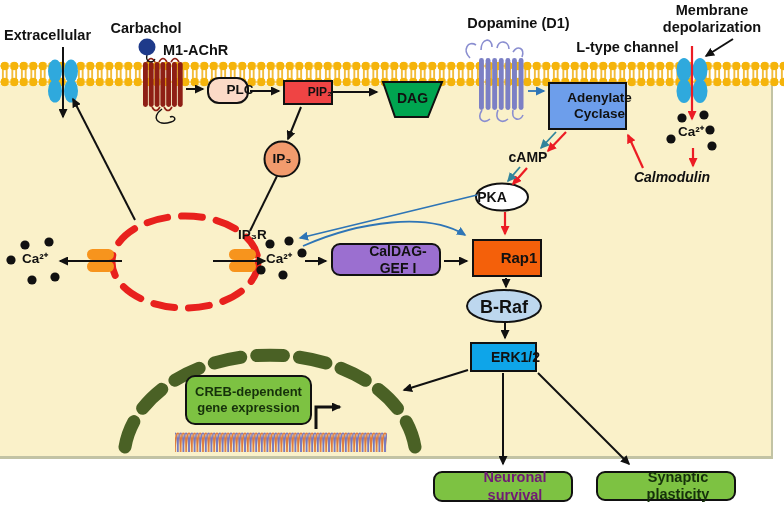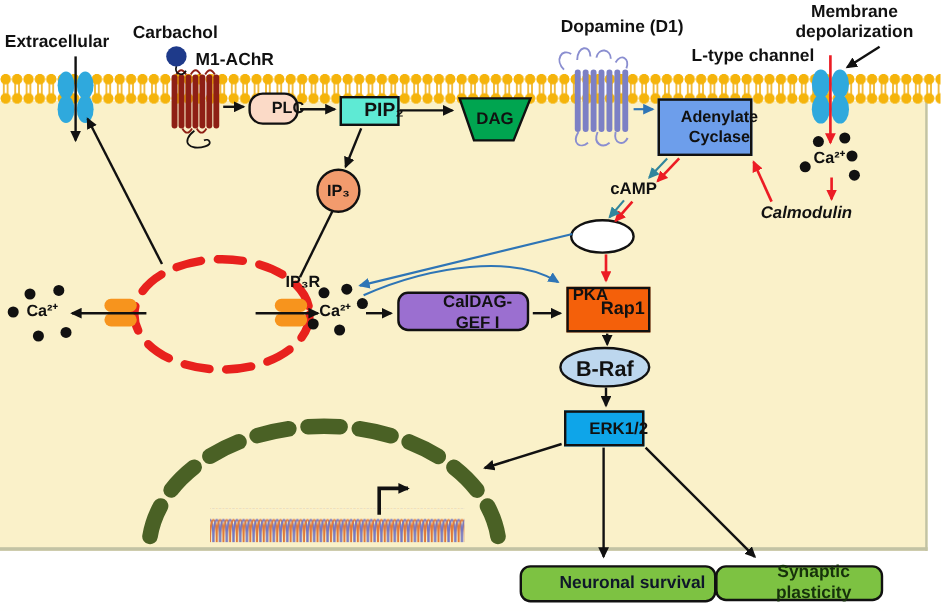--- a/index.html
+++ b/index.html
@@ -191,33 +191,34 @@
   </svg>
 
   <div class="lbl z4" style="left:4px;top:27px;font-size:14.5px;">Extracellular</div>
   <div class="lbl ctr z4" style="left:104px;top:20px;width:84px;font-size:14.5px;">Carbachol</div>
   <div class="lbl z4" style="left:163px;top:42px;font-size:14.5px;">M1-AChR</div>
   <div class="lbl ctr z4" style="left:456px;top:15px;width:125px;font-size:14.5px;">Dopamine (D1)</div>
   <div class="lbl ctr z4" style="left:646px;top:2px;width:132px;font-size:14.5px;">Membrane depolarization</div>
   <div class="lbl ctr z4" style="left:570px;top:39px;width:115px;font-size:14.5px;">L-type channel</div>
 
   <div class="bx z4" style="left:207px;top:77px;width:42px;height:27px;background:#FBDAC7;border-radius:12px;font-size:13.5px;">PLC</div>
-  <div class="bx z4" style="left:283px;top:80px;width:50px;height:25px;background:#5eead4;font-size:16px;">PIP₂</div>
+  <div class="bx z4" style="left:283px;top:80px;width:50px;height:25px;background:#ef4444;font-size:12px;">PIP₂</div>
   <div class="lbl ctr z4" style="left:383px;top:90px;width:59px;font-size:14px;">DAG</div>
   <div class="lbl ctr z4" style="left:262px;top:151px;width:40px;font-size:13.5px;">IP₃</div>
   <div class="lbl z4" style="left:238px;top:227px;font-size:13.5px;">IP₃R</div>
   <div class="lbl z4" style="left:22px;top:251px;font-size:13.5px;">Ca²⁺</div>
   <div class="lbl z4" style="left:266px;top:251px;font-size:13.5px;">Ca²⁺</div>
   <div class="lbl z4" style="left:678px;top:124px;font-size:13.5px;">Ca²⁺</div>
 
   <div class="bx z4" style="left:331px;top:243px;width:110px;height:33px;background:#9B6FD0;border-radius:9px;font-size:14px;">CalDAG-GEF I</div>
   <div class="bx z4" style="left:472px;top:239px;width:70px;height:38px;background:#F4600A;font-size:15px;">Rap1</div>
-  <div class="lbl ctr z4" style="left:476px;top:189px;width:32px;font-size:14px;margin-top:48px;">PKA</div>
+  <div class="lbl ctr z4" style="left:476px;top:189px;width:32px;font-size:14px;">PKA</div>
   <div class="lbl ctr z4" style="left:500px;top:149px;width:56px;font-size:14px;">cAMP</div>
   <div class="bx z4" style="left:548px;top:82px;width:79px;height:48px;background:#6D9EEB;font-size:13.5px;">Adenylate Cyclase</div>
   <div class="lbl ctr z4" style="left:622px;top:169px;width:100px;font-size:14px;font-style:italic;">Calmodulin</div>
   <div class="lbl ctr z4" style="left:474px;top:297px;width:60px;font-size:18px;">B-Raf</div>
   <div class="bx z4" style="left:470px;top:342px;width:67px;height:30px;background:#0ea5e9;font-size:14px;">ERK1/2</div>
 
-  <div class="bx z4" style="left:433px;top:471px;width:164px;height:31px;background:#7DC242;border-radius:9px;font-size:14.5px;color:#0f172a;">Neuronal survival</div>
+  <div class="bx z4" style="left:185px;top:375px;width:127px;height:50px;background:#7DC242;border-radius:10px;font-size:13px;color:#16310B;padding:2px;">CREB-dependent gene expression</div>
+  <div class="bx z4" style="left:433px;top:471px;width:140px;height:31px;background:#7DC242;border-radius:9px;font-size:14.5px;color:#701a75;">Neuronal survival</div>
   <div class="bx z4" style="left:585px;top:471px;width:140px;height:30px;background:#7DC242;border-radius:9px;font-size:14.5px;color:#16310B;margin-left:11px;">Synaptic plasticity</div>
 
 </div>
 
 </body></html>

